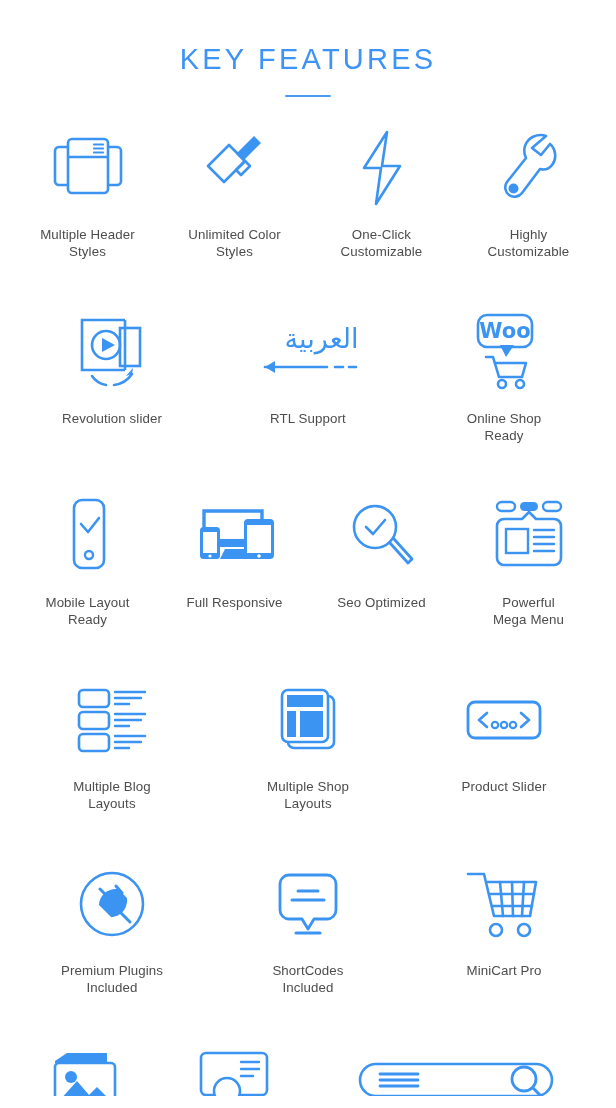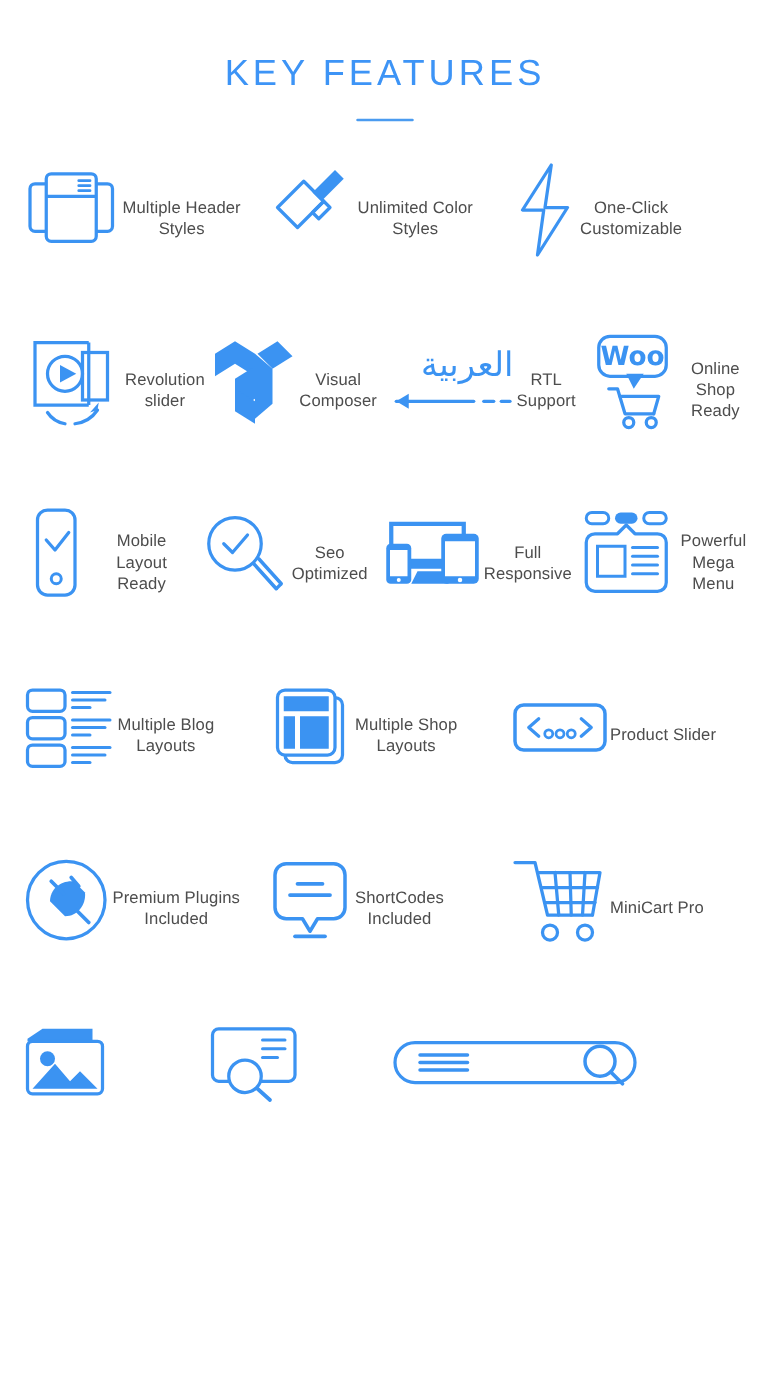--- a/index.html
+++ b/index.html
@@ -45,21 +45,21 @@
     padding: 0 14px;
   }
   .row {
     display: flex;
     width: 100%;
     align-items: flex-start;
   }
   .cell {
     flex: 1 1 0;
     display: flex;
-    flex-direction: row;
+    flex-direction: column;
     align-items: center;
     padding: 0 2px;
   }
   .icon-wrap {
     height: 92px;
     display: flex;
     align-items: center;
     justify-content: center;
   }
   .label {
@@ -144,20 +144,30 @@
       <div class="cell">
         <div class="icon-wrap">
           <svg width="56" height="80" viewBox="0 0 56 80">
             <path d="M33 4 L10 40 L27 40 L22 76 L46 38 L28 38 Z" fill="none" stroke="#3b93f2" stroke-width="2.6" stroke-linejoin="round"></path>
           </svg>
         </div>
         <div class="label">One-Click
 Customizable</div>
       </div>
 
+      <div class="cell">
+        <div class="icon-wrap">
+          <svg width="70" height="76" viewBox="0 0 70 76">
+            <path d="M52 6 C44 3 34 7 31 16 C29.5 21 30.5 25 32 28 L13 52 C10 56 11 62 15 65 C19 68 25 67 28 63 L46 39 C50 40 55 39 58 35 C63 29 62 19 56 14 L47 25 L38 18 Z" fill="none" stroke="#3b93f2" stroke-width="2.6" stroke-linejoin="round"></path>
+            <circle cx="19.5" cy="58.5" r="5" fill="#3b93f2"></circle>
+          </svg>
+        </div>
+        <div class="label">Highly
+Customizable</div>
+      </div>
     </div>
 
     <div class="row-gap"></div>
 
     <div class="row">
 
       <div class="cell">
         <div class="icon-wrap">
           <svg width="84" height="76" viewBox="0 0 84 76">
             <g fill="none" stroke="#3b93f2" stroke-width="2.6">
@@ -170,34 +180,20 @@
             <g fill="none" stroke="#3b93f2" stroke-width="2.6" stroke-linecap="round">
               <path d="M22 62 C26 68 30 70 36 71"></path>
               <path d="M44 71 C52 70 58 66 62 60"></path>
             </g>
             <path d="M62 60 L56 62 L63 54 Z" fill="#3b93f2"></path>
           </svg>
         </div>
         <div class="label">Revolution slider</div>
       </div>
 
-      <div class="cell">
-        <div class="icon-wrap">
-          <svg width="70" height="78" viewBox="0 0 70 78">
-            <g fill="#3b93f2">
-              <path d="M4 16 L20 6 L36 16 L36 34 L20 24 L4 34 Z"></path>
-              <path d="M38 16 L54 6 L66 18 L50 28 Z"></path>
-              <path d="M36 16 L50 28 L50 56 L36 68 Z"></path>
-              <path d="M20 36 L36 26 L36 52 L20 62 Z"></path>
-              <path d="M20 44 L36 54 L36 72 L20 62 Z"></path>
-            </g>
-          </svg>
-        </div>
-        <div class="label">Visual Composer</div>
-      </div>
 
       <div class="cell">
         <div class="icon-wrap">
           <div class="rtl-block">
             <div class="rtl-text">العربية</div>
             <svg width="106" height="22" viewBox="0 0 106 22" style="margin-top:4px">
               <g stroke="#3b93f2" stroke-width="2.6" stroke-linecap="round">
                 <line x1="10" y1="11" x2="72" y2="11"></line>
                 <line x1="80" y1="11" x2="88" y2="11"></line>
                 <line x1="94" y1="11" x2="101" y2="11"></line>
@@ -241,48 +237,48 @@
             <polyline points="21,28 28,36 39,22" fill="none" stroke="#3b93f2" stroke-width="2.6" stroke-linecap="round" stroke-linejoin="round"></polyline>
             <circle cx="29" cy="59" r="4" fill="none" stroke="#3b93f2" stroke-width="2.4"></circle>
           </svg>
         </div>
         <div class="label">Mobile Layout
 Ready</div>
       </div>
 
       <div class="cell">
         <div class="icon-wrap">
-          <svg width="72" height="74" viewBox="0 0 72 74">
-            <circle cx="29" cy="28" r="21" fill="none" stroke="#3b93f2" stroke-width="2.6"></circle>
-            <polyline points="20,28 27,35 39,21" fill="none" stroke="#3b93f2" stroke-width="2.6" stroke-linecap="round" stroke-linejoin="round"></polyline>
-            <line x1="44" y1="44" x2="62" y2="64" stroke="#3b93f2" stroke-width="2.8" stroke-linecap="round"></line>
-            <line x1="48" y1="40" x2="66" y2="60" stroke="#3b93f2" stroke-width="2.8" stroke-linecap="round"></line>
-            <line x1="62" y1="64" x2="66" y2="60" stroke="#3b93f2" stroke-width="2.6"></line>
-          </svg>
-        </div>
-        <div class="label">Seo Optimized</div>
-      </div>
-
-      <div class="cell">
-        <div class="icon-wrap">
           <svg width="86" height="70" viewBox="0 0 86 70">
             <g fill="none" stroke="#3b93f2" stroke-width="3.4">
               <polyline points="12,38 12,10 70,10 70,22"></polyline>
             </g>
             <rect x="26" y="38" width="34" height="8" fill="#3b93f2"></rect>
             <path d="M33 48 L53 48 L58 58 L28 58 Z" fill="#3b93f2"></path>
             <rect x="8" y="26" width="20" height="32" rx="3.5" fill="#3b93f2"></rect>
             <rect x="11" y="31" width="14" height="21" fill="#ffffff"></rect>
             <circle cx="18" cy="55" r="1.6" fill="#ffffff"></circle>
             <rect x="52" y="18" width="30" height="40" rx="4" fill="#3b93f2"></rect>
             <rect x="55" y="24" width="24" height="28" fill="#ffffff"></rect>
             <circle cx="67" cy="55" r="1.8" fill="#ffffff"></circle>
           </svg>
         </div>
         <div class="label">Full Responsive</div>
+      </div>
+
+      <div class="cell">
+        <div class="icon-wrap">
+          <svg width="72" height="74" viewBox="0 0 72 74">
+            <circle cx="29" cy="28" r="21" fill="none" stroke="#3b93f2" stroke-width="2.6"></circle>
+            <polyline points="20,28 27,35 39,21" fill="none" stroke="#3b93f2" stroke-width="2.6" stroke-linecap="round" stroke-linejoin="round"></polyline>
+            <line x1="44" y1="44" x2="62" y2="64" stroke="#3b93f2" stroke-width="2.8" stroke-linecap="round"></line>
+            <line x1="48" y1="40" x2="66" y2="60" stroke="#3b93f2" stroke-width="2.8" stroke-linecap="round"></line>
+            <line x1="62" y1="64" x2="66" y2="60" stroke="#3b93f2" stroke-width="2.6"></line>
+          </svg>
+        </div>
+        <div class="label">Seo Optimized</div>
       </div>
 
       <div class="cell">
         <div class="icon-wrap">
           <svg width="80" height="80" viewBox="0 0 80 80">
             <rect x="8" y="6" width="18" height="9" rx="4.5" fill="none" stroke="#3b93f2" stroke-width="2.4"></rect>
             <rect x="31" y="6" width="18" height="9" rx="4.5" fill="#3b93f2"></rect>
             <rect x="54" y="6" width="18" height="9" rx="4.5" fill="none" stroke="#3b93f2" stroke-width="2.4"></rect>
             <path d="M8 30 C8 26 11 23 15 23 L33 23 L40 16 L47 23 L65 23 C69 23 72 26 72 30 L72 62 C72 66 69 69 65 69 L15 69 C11 69 8 66 8 62 Z" fill="none" stroke="#3b93f2" stroke-width="2.6" stroke-linejoin="round"></path>
             <rect x="17" y="33" width="22" height="24" fill="none" stroke="#3b93f2" stroke-width="2.4"></rect>

